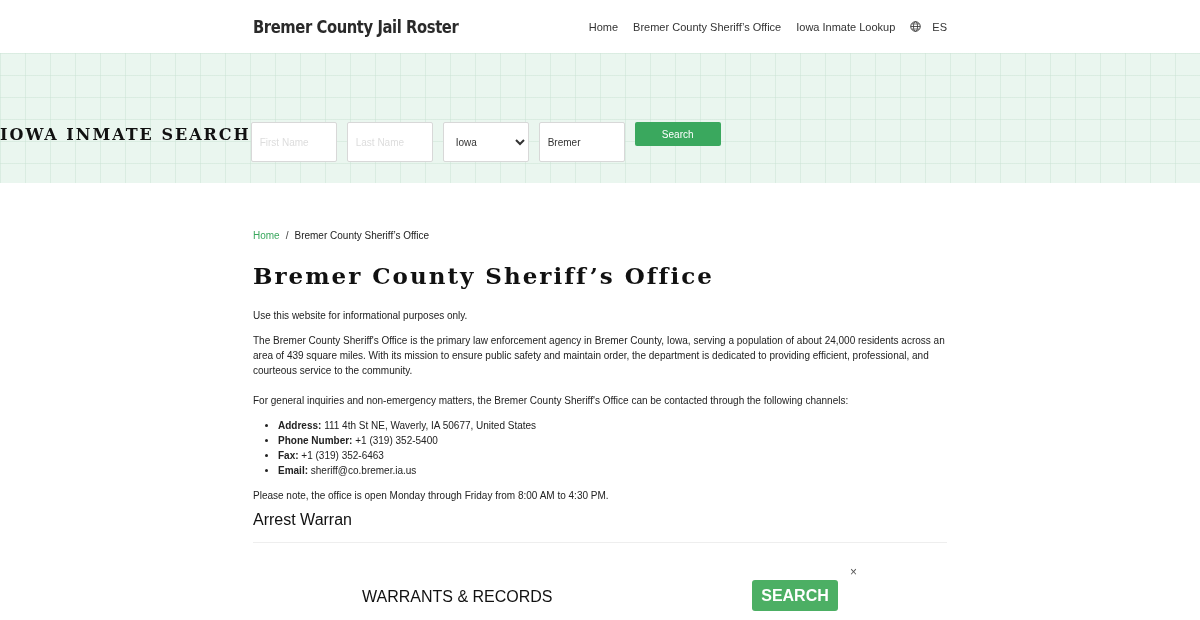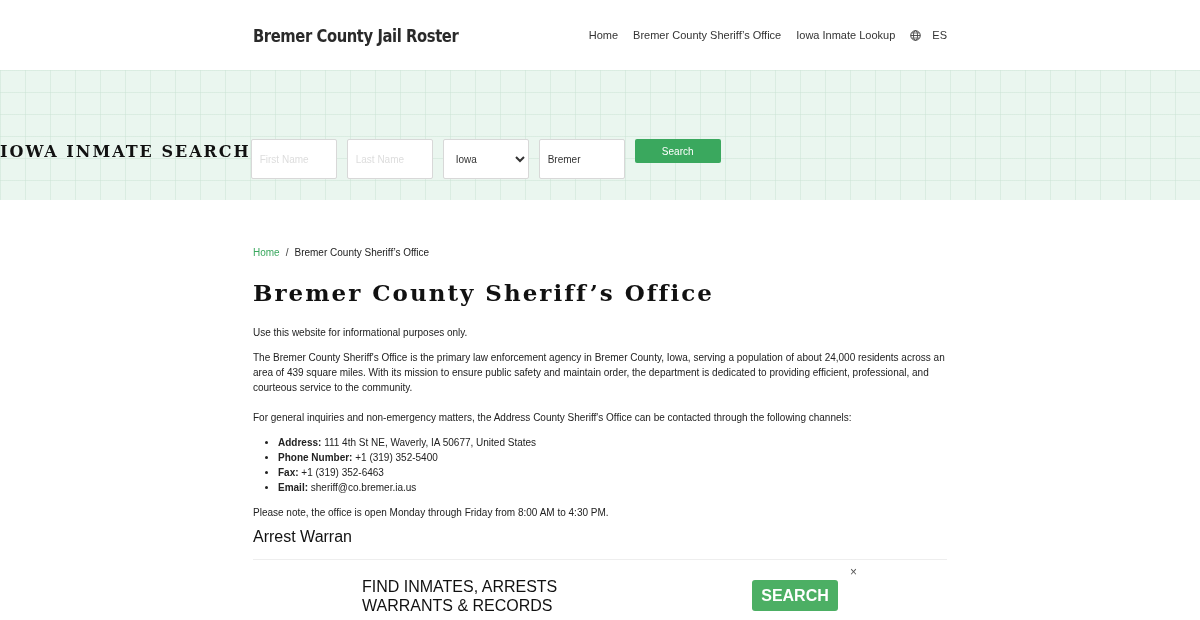--- a/index.html
+++ b/index.html
@@ -1,19 +1,19 @@
 <!DOCTYPE html>
 <html><head>
 <meta charset="utf-8">
 <style>
   * { box-sizing: border-box; margin: 0; padding: 0; }
   html, body { width: 1200px; height: 620px; overflow: hidden; background: #fff; }
   body { font-family: "Liberation Sans", sans-serif; color: #222; font-size: 10px; position: relative; }
 
-  .header { height: 70px; display: flex; align-items: center; justify-content: space-between; padding: 0 253px; background: #fff; }
+  .header { height: 53px; display: flex; align-items: center; justify-content: space-between; padding: 0 253px; background: #fff; }
   .logo { font-family: "DejaVu Sans", sans-serif; font-weight: bold; font-size: 18px; color: #2a2a2a; letter-spacing: -0.5px; transform: scaleX(0.82); transform-origin: left center; white-space: nowrap; }
   .nav { display: flex; align-items: center; gap: 15px; font-size: 11px; color: #333; }
   .nav a { color: #333; text-decoration: none; }
   .nav .lang { display: flex; align-items: center; gap: 11px; }
   .globe { width: 11px; height: 11px; }
 
   .hero { height: 130px; background-color: #eaf6ef;
     background-image:
       linear-gradient(to right, rgba(200,225,210,0.45) 1px, transparent 1px),
       linear-gradient(to bottom, rgba(200,225,210,0.45) 1px, transparent 1px);
@@ -79,31 +79,30 @@
   </div>
 </section>
 
 <main class="content">
   <div class="breadcrumb">
     <a>Home</a><span class="sep">/</span><span>Bremer County Sheriff’s Office</span>
   </div>
   <h1>Bremer County Sheriff’s Office</h1>
   <p class="p1">Use this website for informational purposes only.</p>
   <p class="p2">The Bremer County Sheriff's Office is the primary law enforcement agency in Bremer County, Iowa, serving a population of about 24,000 residents across an area of 439 square miles. With its mission to ensure public safety and maintain order, the department is dedicated to providing efficient, professional, and courteous service to the community.</p>
-  <p class="p3">For general inquiries and non-emergency matters, the Address County Sheriff's Office can be contacted through the following channels:</p>
+  <p class="p3">For general inquiries and non-emergency matters, the Bremer County Sheriff's Office can be contacted through the following channels:</p>
   <ul>
     <li><b>Address:</b><span> 111 4th St NE, Waverly, IA 50677, United States</span></li>
     <li><b>Phone Number:</b><span> +1 (319) 352-5400</span></li>
     <li><b>Fax:</b><span> +1 (319) 352-6463</span></li>
     <li><b>Email:</b><span> sheriff@co.bremer.ia.us</span></li>
   </ul>
   <p class="p4">Please note, the office is open Monday through Friday from 8:00 AM to 4:30 PM.</p>
   <h2 class="h2b">Arrest Warran</h2>
 </main>
 
 <div class="ad">
   <div class="ad-text">
-    <div>FIND INMATES, ARRESTS</div>
     <div>WARRANTS &amp; RECORDS</div>
   </div>
   <button class="ad-btn">SEARCH</button>
   <span class="ad-close">×</span>
 </div>
 
 </body></html>

